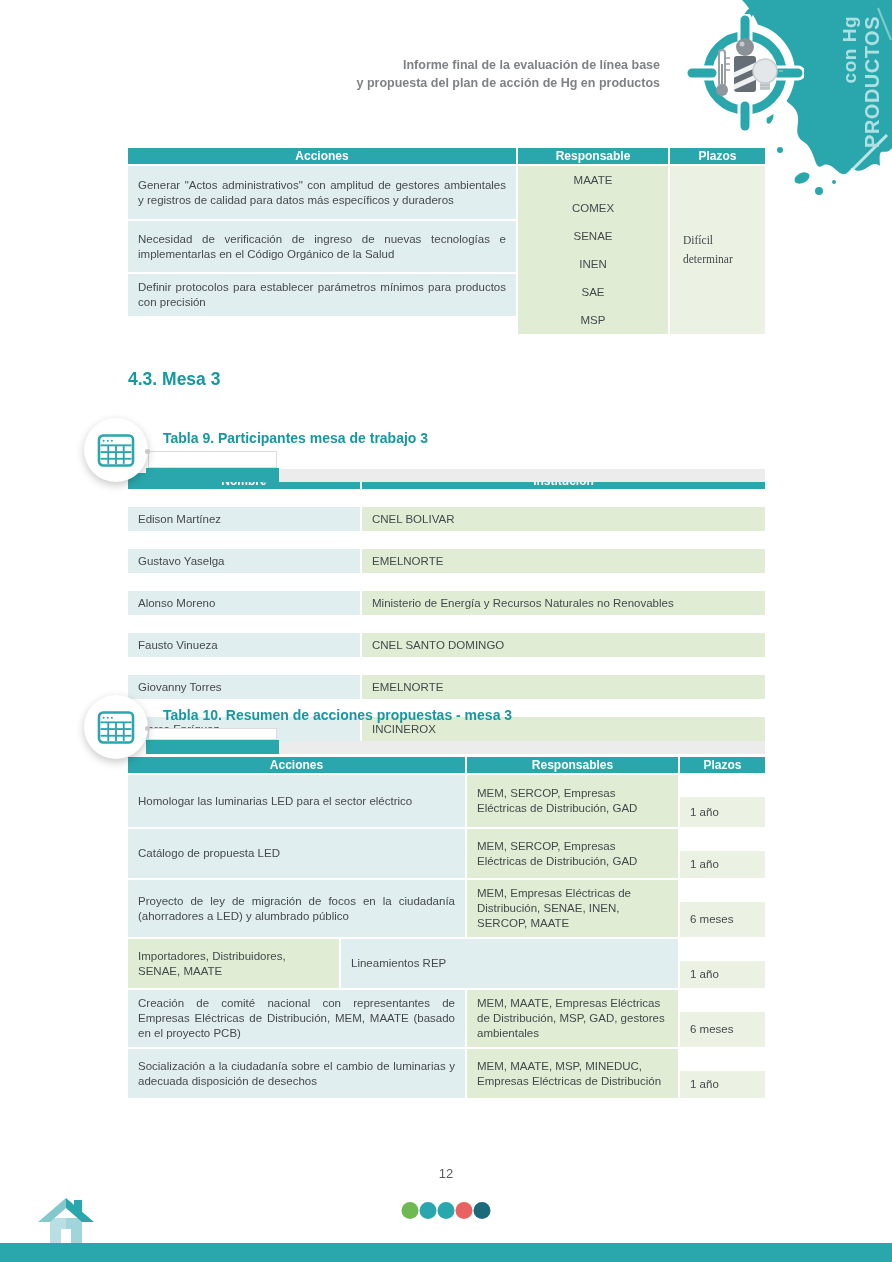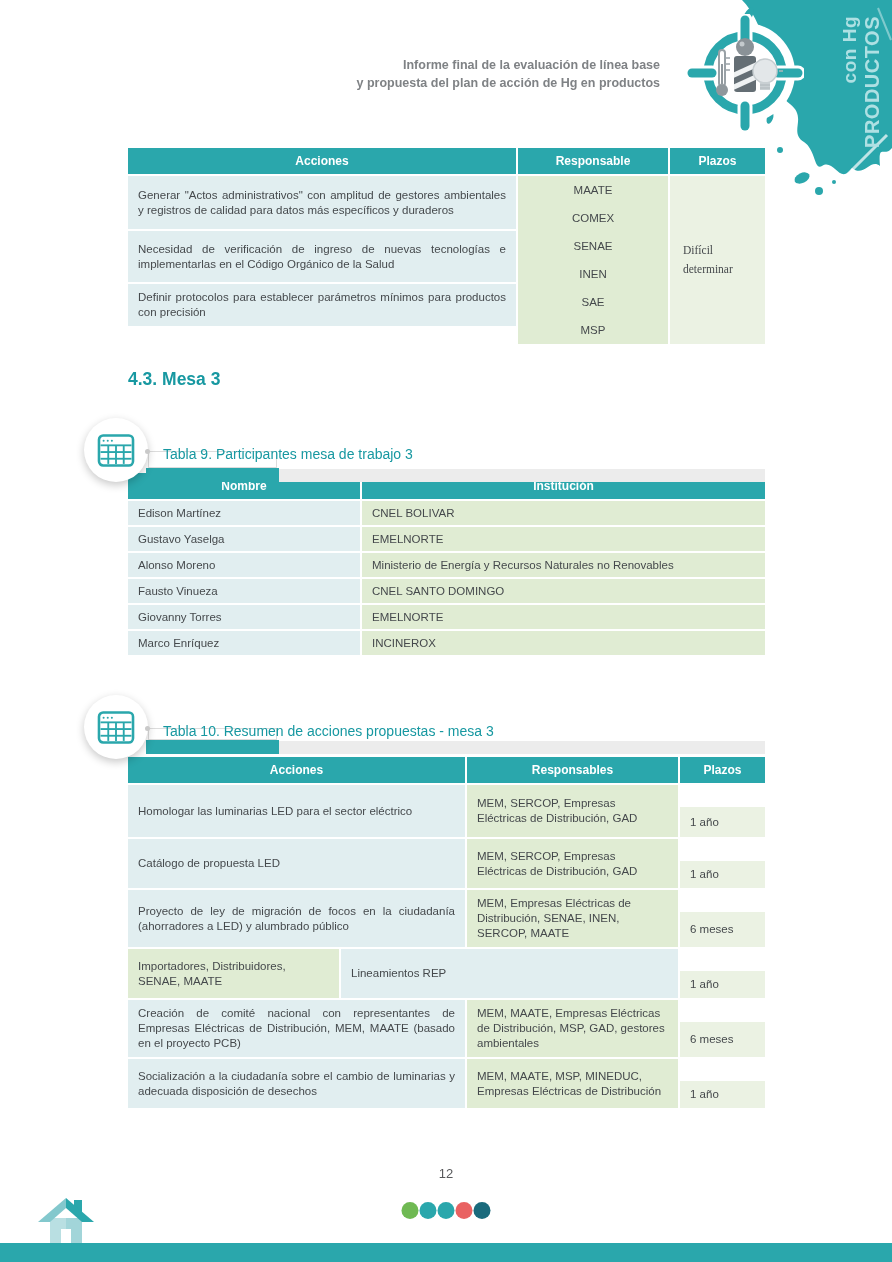--- a/index.html
+++ b/index.html
@@ -24,21 +24,21 @@
   
   .doc-header {
     position:absolute; top:57px; right:232px; text-align:right;
     color:#7f8285; font-weight:bold; font-size:12.5px; line-height:17.5px;
   }
 
   
   .thead { display:flex; gap:2px; }
   .th {
     background:#2aa7ac; color:#fff; font-weight:bold; font-size:12px;
-    height:26px; display:flex; align-items:center; justify-content:center;
+    height:16px; display:flex; align-items:center; justify-content:center;
   }
   .cell { font-size:11.5px; line-height:15px; display:flex; align-items:center; padding:6px 10px; }
   .bg-blue  { background:#e1eef0; }
   .bg-green { background:#e0ecd3; }
   .bg-green2{ background:#ebf2e3;margin-top:22px; }
 
   
   .table-top { position:absolute; left:128px; top:148px; width:637px; }
   .table-top .th.a { width:388px; } .table-top .th.b { width:150px; } .table-top .th.c { width:95px; }
   .tt-body { display:flex; gap:2px; margin-top:2px; align-items:stretch; }
@@ -62,26 +62,26 @@
   
   .callout-circle {
     position:absolute; left:84px; width:64px; height:64px; border-radius:50%;
     background:#fff; box-shadow:0 3px 8px rgba(0,0,0,.22);
     display:flex; align-items:center; justify-content:center; z-index:3;
   }
   .callout-dot { position:absolute; left:145px; width:5px; height:5px; border-radius:50%; background:#c9c9c9; z-index:4; }
   .callout-box { position:absolute; left:148px; width:129px; border:1px solid #dcdcdc; background:#fff; z-index:2; }
   .bar-teal { position:absolute; left:146px; width:133px; height:14px; background:#2aa7ac; z-index:2; }
   .bar-gray { position:absolute; left:279px; width:486px; height:13px; background:#ececec; z-index:1; }
-  .table-title { position:absolute; left:163px; font-size:14px; font-weight:normal; color:#1798a1; z-index:3;margin-top:16px; }
+  .table-title { position:absolute; left:163px; font-size:14px; font-weight:bold; color:#1798a1; z-index:3; }
 
   
   .t9 { position:absolute; left:128px; top:473px; width:637px; }
   .t9 .th.a { width:232px; } .t9 .th.b { width:403px; }
-  .t9-row { display:flex; gap:2px; margin-top:2px; height:24px; }
+  .t9-row { display:flex; gap:2px; margin-top:18px; height:24px; }
   .t9-row .cell { padding:0 10px; }
   .t9-row .c1 { width:232px; }
   .t9-row .c2 { width:403px; }
 
   
   .t10 { position:absolute; left:128px; top:757px; width:637px; }
   .t10 .th.a { width:337px; } .t10 .th.b { width:211px; } .t10 .th.c { width:85px; }
   .t10-row { display:flex; gap:2px; margin-top:2px; align-items:stretch; }
   .t10-row .c-acc { width:337px; text-align:justify; }
   .t10-row .c-res { width:211px; }

